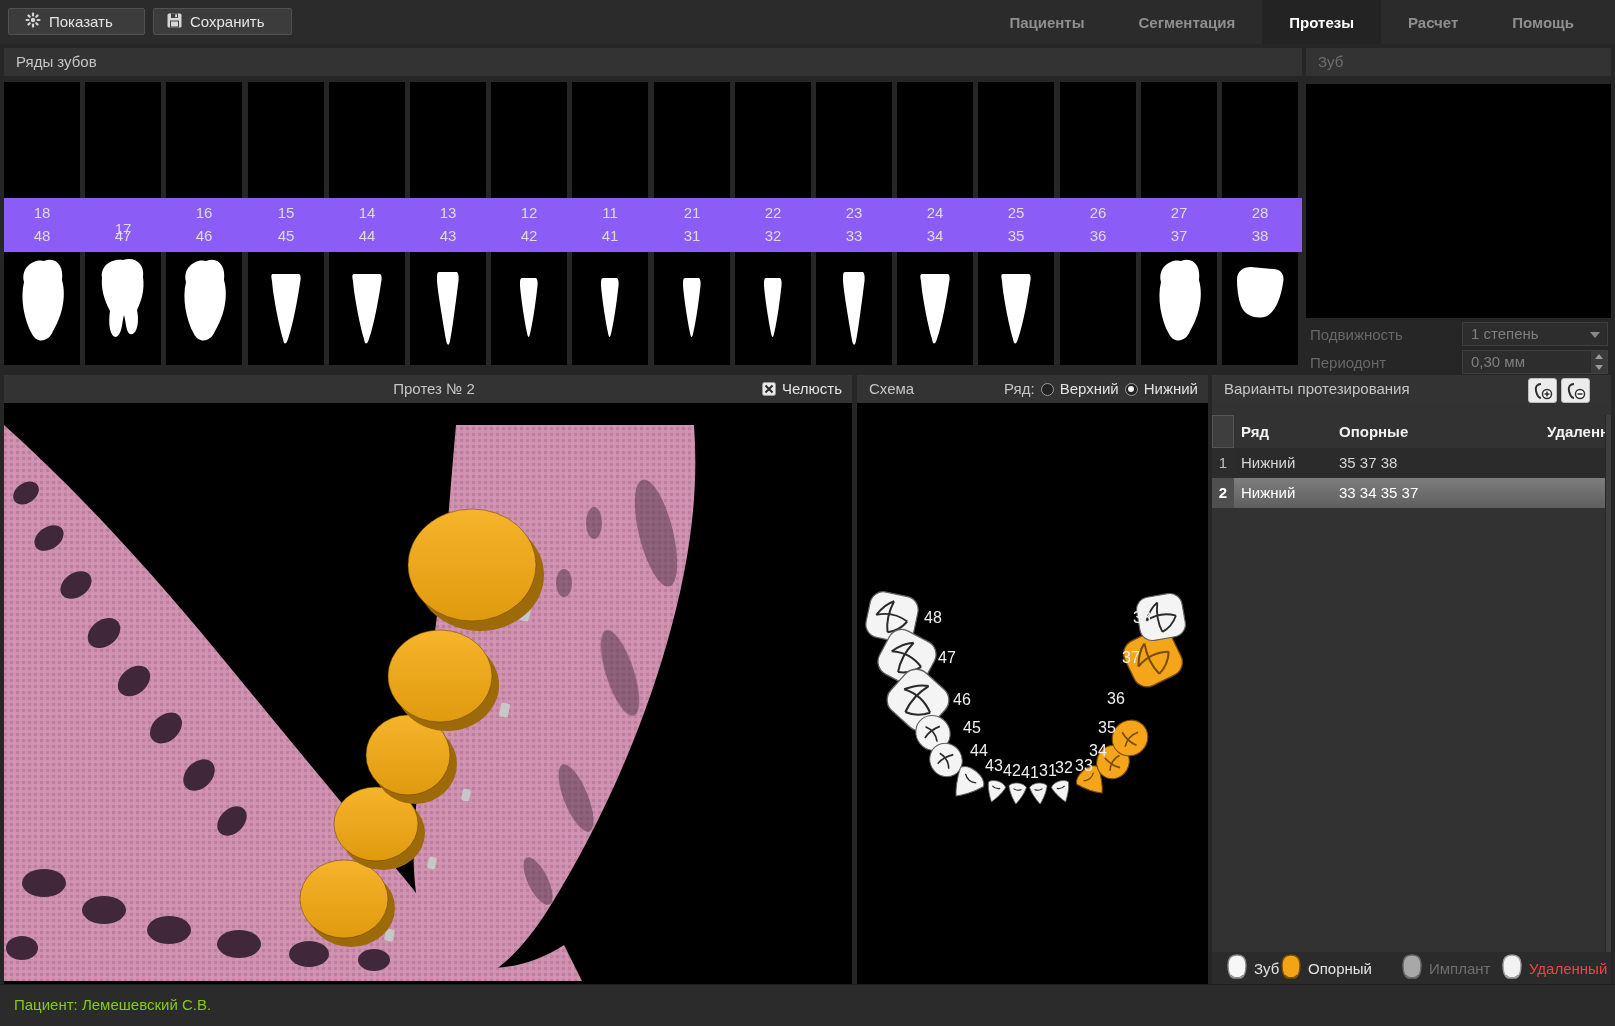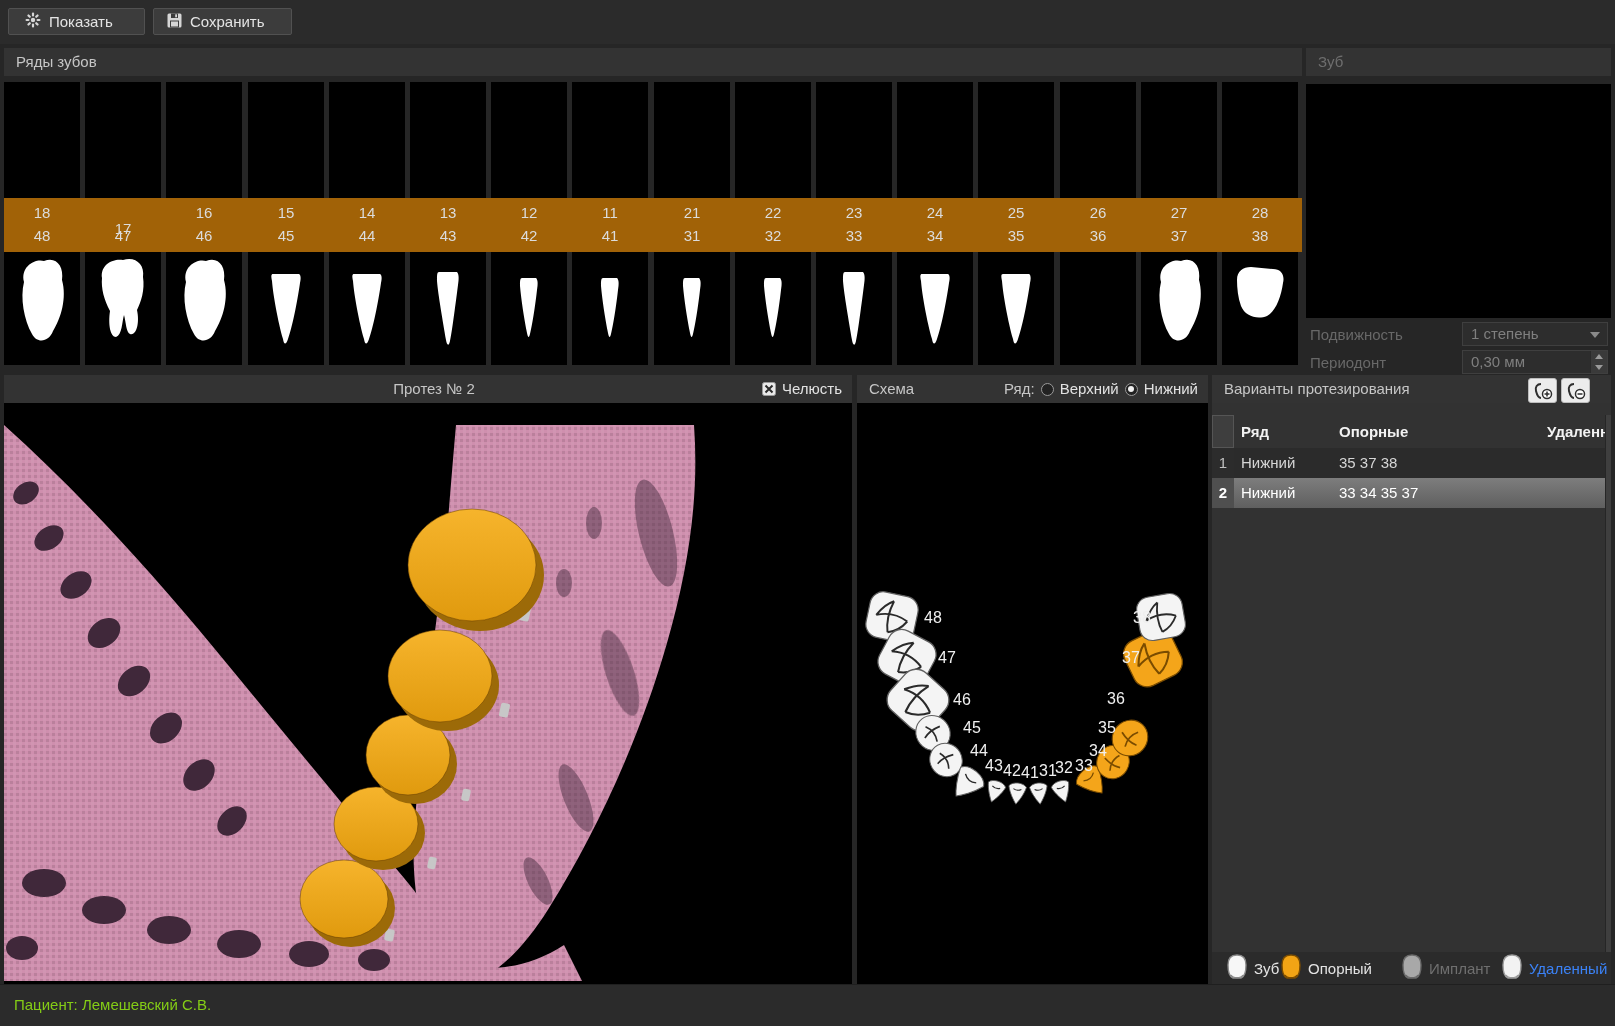--- a/index.html
+++ b/index.html
@@ -20,21 +20,21 @@
   .tab.active { background:#232323; color:#ffffff; }
 
   
   .phead { position:absolute; height:28px; background:#333333; color:#c6c6c6; font-size:15px;
            line-height:28px; padding-left:12px; }
   #ph-rows  { left:4px;    top:48px; width:1298px; }
   #ph-tooth { left:1306px; top:48px; width:305px; color:#6e6e6e; }
 
   
   .thumb { position:absolute; width:76px; background:#000; }
-  .numstrip { position:absolute; left:4px; top:198px; width:1298px; height:54px; background:#a16207; }
+  .numstrip { position:absolute; left:4px; top:198px; width:1298px; height:54px; background:#8b5cf6; }
   .numcell { position:absolute; width:76px; text-align:center; color:#dcdcdc; font-size:15px; }
 
   
   #tooth-view { position:absolute; left:1306px; top:84px; width:305px; height:234px; background:#000; }
   .trow { position:absolute; left:1306px; width:305px; height:26px; }
   .trow .lab { position:absolute; left:4px; top:4px; color:#686868; font-size:15px; }
   .ctrl { position:absolute; left:156px; top:0; width:146px; height:24px; background:#2d2d2d;
           border:1px solid #3f3f3f; color:#7f7f7f; font-size:15px; line-height:22px; padding:0 8px; }
   .caret { position:absolute; right:7px; top:9px; width:0; height:0;
            border-left:5px solid transparent; border-right:5px solid transparent; border-top:6px solid #8a8a8a; }
@@ -113,20 +113,27 @@
       <svg width="15" height="15" viewBox="0 0 15 15">
         <rect x="0.5" y="0.5" width="14" height="14" rx="1.5" fill="#d6d6d6"></rect>
         <rect x="4" y="0.5" width="7" height="4.5" fill="#3c3c3c"></rect>
         <rect x="8.2" y="1.3" width="1.8" height="3" fill="#d6d6d6"></rect>
         <rect x="3" y="7.5" width="9" height="7" fill="#3c3c3c"></rect>
         <rect x="4" y="8.5" width="7" height="5" fill="#d6d6d6"></rect>
       </svg>
     </span>
     <span>Сохранить</span>
   </div>
+  <div class="tabs" id="tabs">
+      <div class="tab">Пациенты</div>
+      <div class="tab">Сегментация</div>
+      <div class="tab active">Протезы</div>
+      <div class="tab">Расчет</div>
+      <div class="tab">Помощь</div>
+    </div>
 </div>
 
 <div class="phead" id="ph-rows">
   <span>Ряды зубов</span>
 </div>
 <div id="thumbs"></div>
 <div class="numstrip" id="numstrip">
     <div class="numcell" style="left:0px;top:6px;">18</div>
     <div class="numcell" style="left:0px;top:29px;">48</div>
     <div class="numcell" style="left:81px;top:22px;">17</div>
@@ -428,21 +435,21 @@
             <path d="M-9,-2 C-9,-10 -5,-12 0,-12 C5,-12 9,-10 9,-2 C9,5 7,10 4,11 L-4,11 C-7,10 -9,5 -9,-2 Z" fill="#a8a8a8" stroke="#6a6a6a" stroke-width="1.4"></path>
             <path d="M-6,8 C-4,11.5 4,11.5 6,8" fill="none" stroke="#6a6a6a" stroke-width="1.4"></path>
           </svg></span>
         <span style="color:#6f6f6f;">Имплант</span>
       </div>
       <div class="leg-item" style="left:283px;">
         <span><svg width="24" height="26" viewBox="-12 -13 24 26">
             <path d="M-9,-2 C-9,-10 -5,-12 0,-12 C5,-12 9,-10 9,-2 C9,5 7,10 4,11 L-4,11 C-7,10 -9,5 -9,-2 Z" fill="#f2f2f2" stroke="#9a9a9a" stroke-width="1.4"></path>
             <path d="M-6,8 C-4,11.5 4,11.5 6,8" fill="none" stroke="#9a9a9a" stroke-width="1.4"></path>
           </svg></span>
-        <span style="color:#3b82f6;">Удаленный</span>
+        <span style="color:#ef4444;">Удаленный</span>
       </div>
     </div>
 </div>
 
 <div id="statusbar">
   <span>Пациент: Лемешевский С.В.</span>
 </div>
 
 <div class="thumb" style="left:4px;top:82px;height:116px;"></div>
 <div class="thumb" style="left:4px;top:252px;height:113px;"><svg width="76" height="113" viewBox="0 0 76 113">

